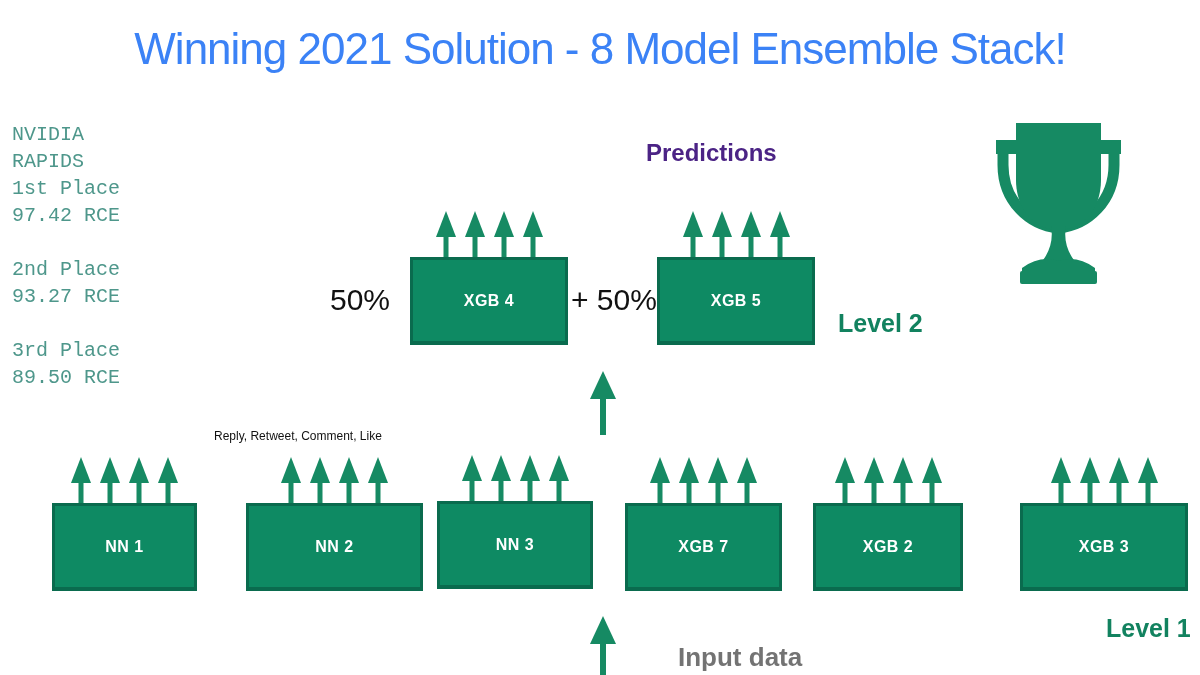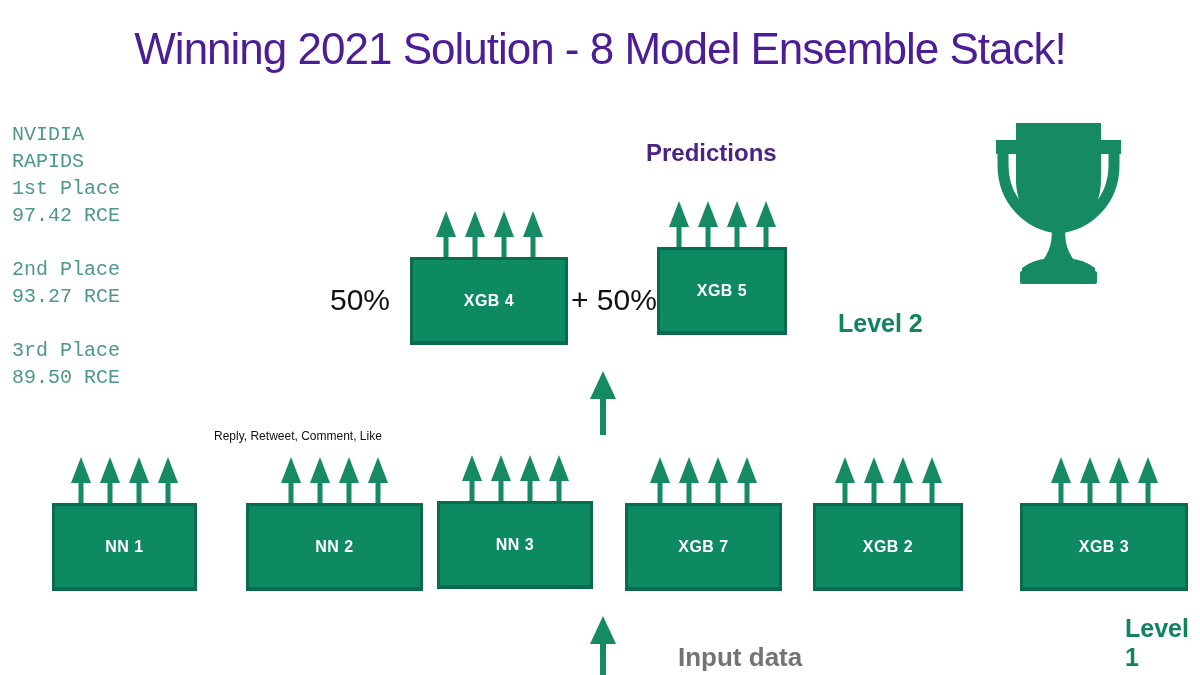--- a/index.html
+++ b/index.html
@@ -1,30 +1,30 @@
 <!DOCTYPE html>
 <html><head>
 <meta charset="utf-8">
 <style>
   html,body{margin:0;padding:0;background:#fff;}
   .stage{position:relative;width:1200px;height:675px;background:#ffffff;overflow:hidden;
          font-family:"Liberation Sans",sans-serif;}
 
   .title{position:absolute;top:24px;left:0;width:1200px;text-align:center;margin:0;
-         font-size:44px;font-weight:400;letter-spacing:-1px;color:#4c1d95;}
+         font-size:44px;font-weight:400;letter-spacing:-1px;color:#3b82f6;}
 
   .leaderboard{position:absolute;left:12px;top:121px;margin:0;
                font-family:"Liberation Mono",monospace;font-size:20px;line-height:27px;
                color:#4e978b;white-space:pre;}
 
   .predictions{position:absolute;left:646px;top:139px;font-size:24px;font-weight:700;color:#4b2385;}
   .input-label{position:absolute;left:678px;top:642px;font-size:26px;font-weight:700;color:#737373;}
   .level-label{position:absolute;font-size:25px;font-weight:700;color:#12825f;}
   .level2-label{left:838px;top:309px;}
-  .level1-label{left:1106px;top:614px;margin-left:19px;}
+  .level1-label{left:1106px;top:614px;}
 
   .weight{position:absolute;font-size:30px;color:#111;top:283px;}
   .weight-left{left:330px;}
   .weight-plus{left:571px;}
 
   .features{position:absolute;left:214px;top:429px;font-size:12px;color:#111;}
 
   .unit{position:absolute;}
   .arrows{display:flex;justify-content:center;gap:7px;height:46px;}
   .arrow{position:relative;width:22px;height:46px;}
@@ -86,21 +86,21 @@
         <div class="arrow"></div>
         <div class="arrow"></div>
       </div>
     <div class="box">
       <span>XGB 4</span>
     </div>
   </div>
 
   <div class="weight weight-plus">+ 50%</div>
 
-  <div class="unit" style="left:657px;top:201px;width:130px;">
+  <div class="unit" style="left:657px;top:211px;width:158px;">
     <div class="arrows">
         <div class="arrow"></div>
         <div class="arrow"></div>
         <div class="arrow"></div>
         <div class="arrow"></div>
       </div>
     <div class="box">
       <span>XGB 5</span>
     </div>
   </div>

